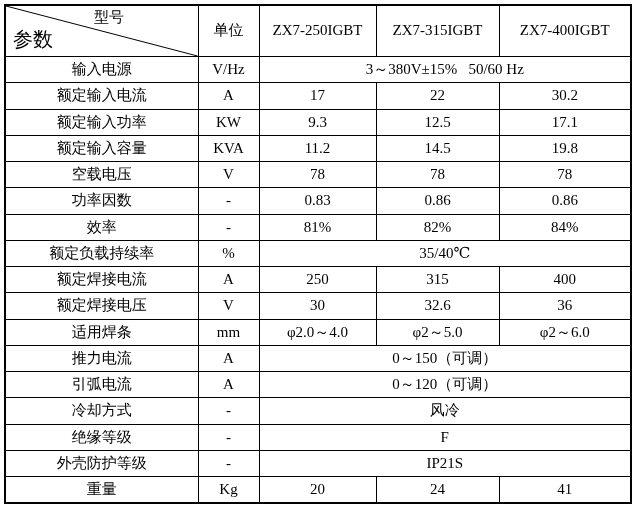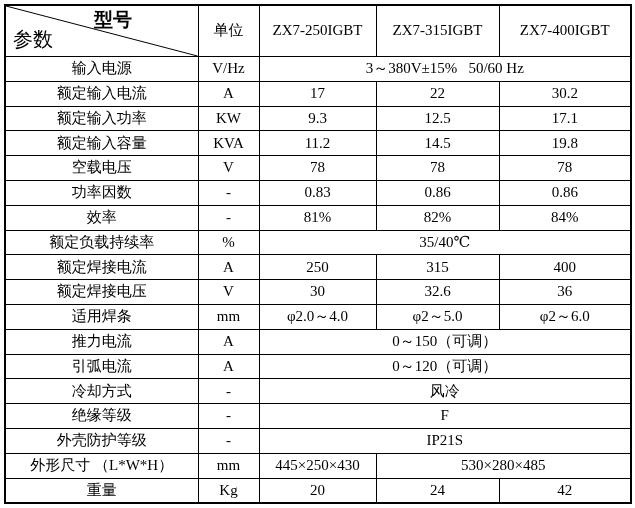--- a/index.html
+++ b/index.html
@@ -61,22 +61,21 @@
   th.corner svg {
     position: absolute;
     inset: 0;
     width: 100%;
     height: 100%;
   }
   .corner-tr {
     position: absolute;
     top: 3px;
     left: 88px;
-    font-size: 19px;
-    font-weight: bold;
+    font-size: 15px;
   }
   .corner-bl {
     position: absolute;
     bottom: 5px;
     left: 7px;
     font-size: 20px;
   }
 </style>
 </head>
 <body>
@@ -198,27 +197,21 @@
           <td class="label">绝缘等级</td>
           <td class="unit">-</td>
           <td class="val" colspan="3">F</td>
         </tr>
         <tr>
           <td class="label">外壳防护等级</td>
           <td class="unit">-</td>
           <td class="val" colspan="3">IP21S</td>
         </tr>
         <tr>
-          <td class="label">外形尺寸 （L*W*H）</td>
-          <td class="unit">mm</td>
-          <td class="val">445×250×430</td>
-          <td class="val" colspan="2">530×280×485</td>
-        </tr>
-        <tr>
           <td class="label">重量</td>
           <td class="unit">Kg</td>
           <td class="val">20</td>
           <td class="val">24</td>
-          <td class="val">42</td>
+          <td class="val">41</td>
         </tr>
       </tbody>
   </table>
 </div>
 
 </body></html>

